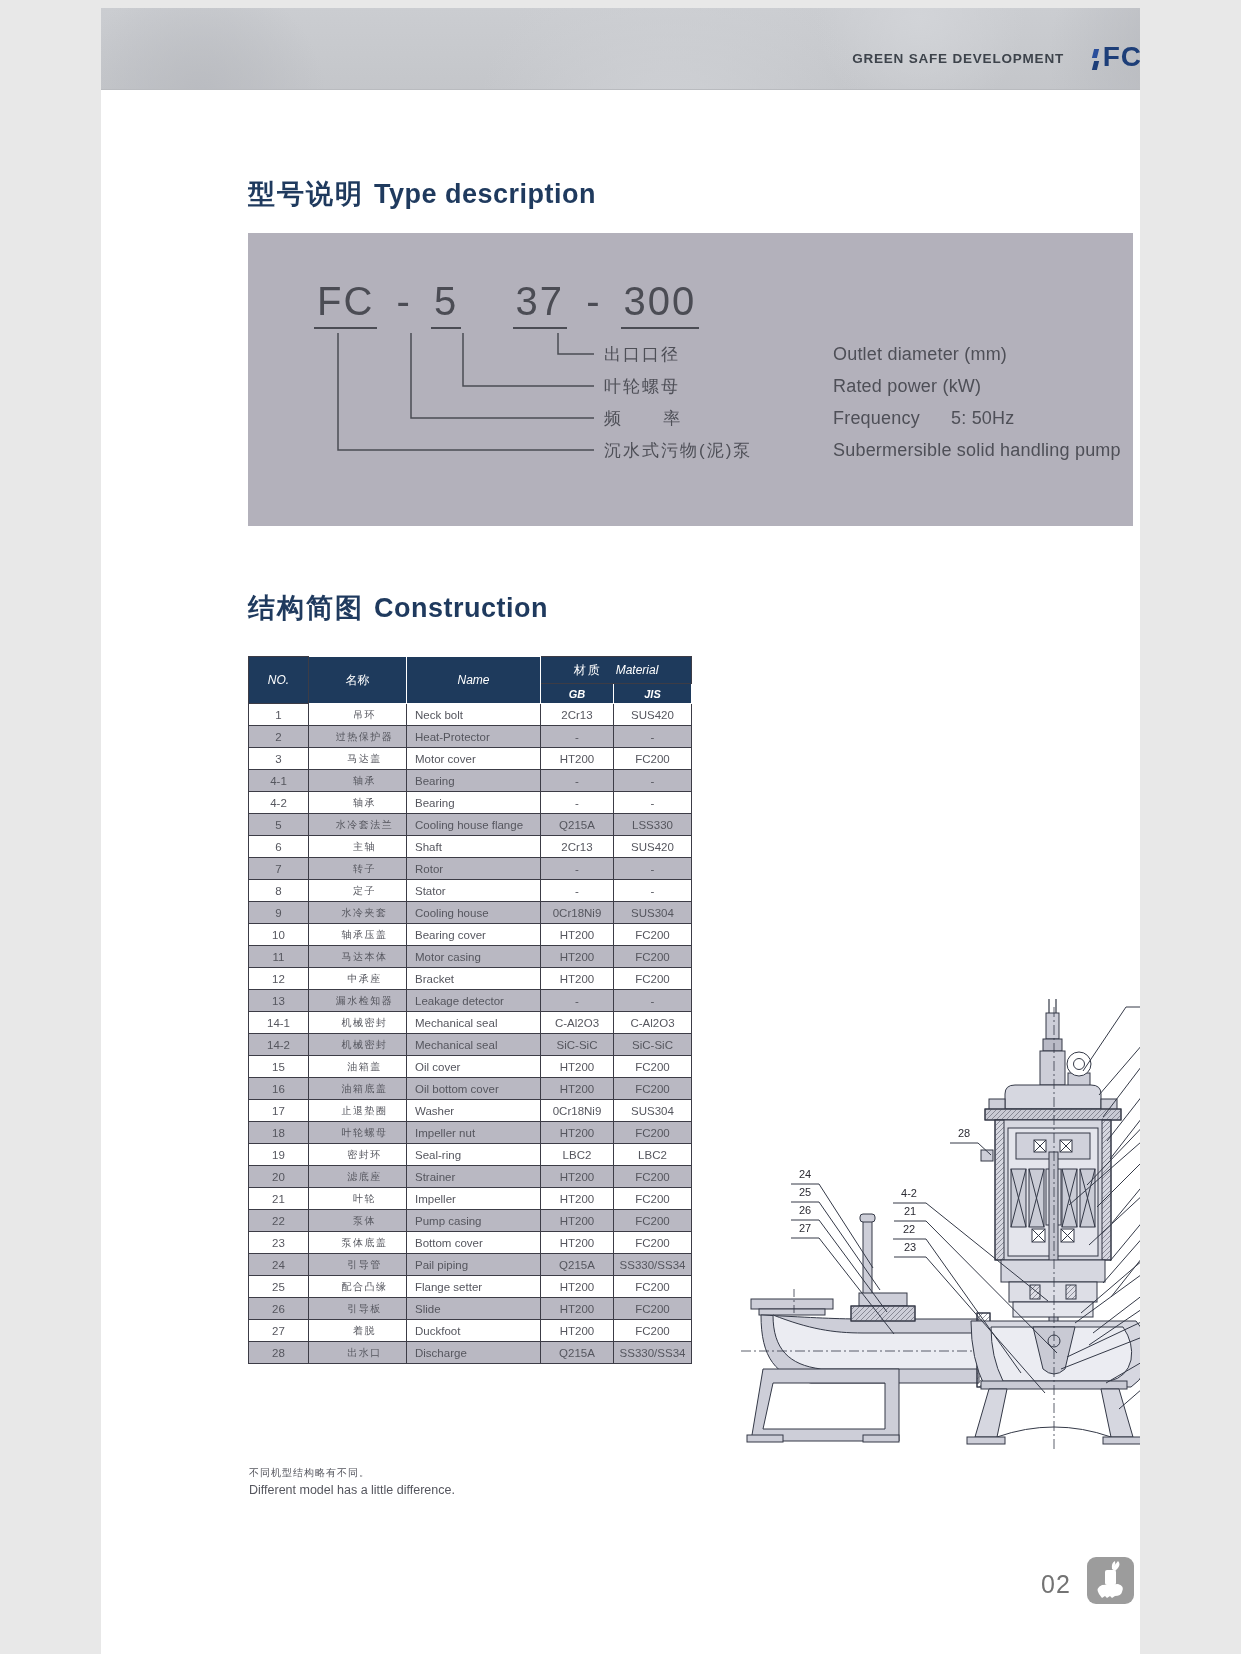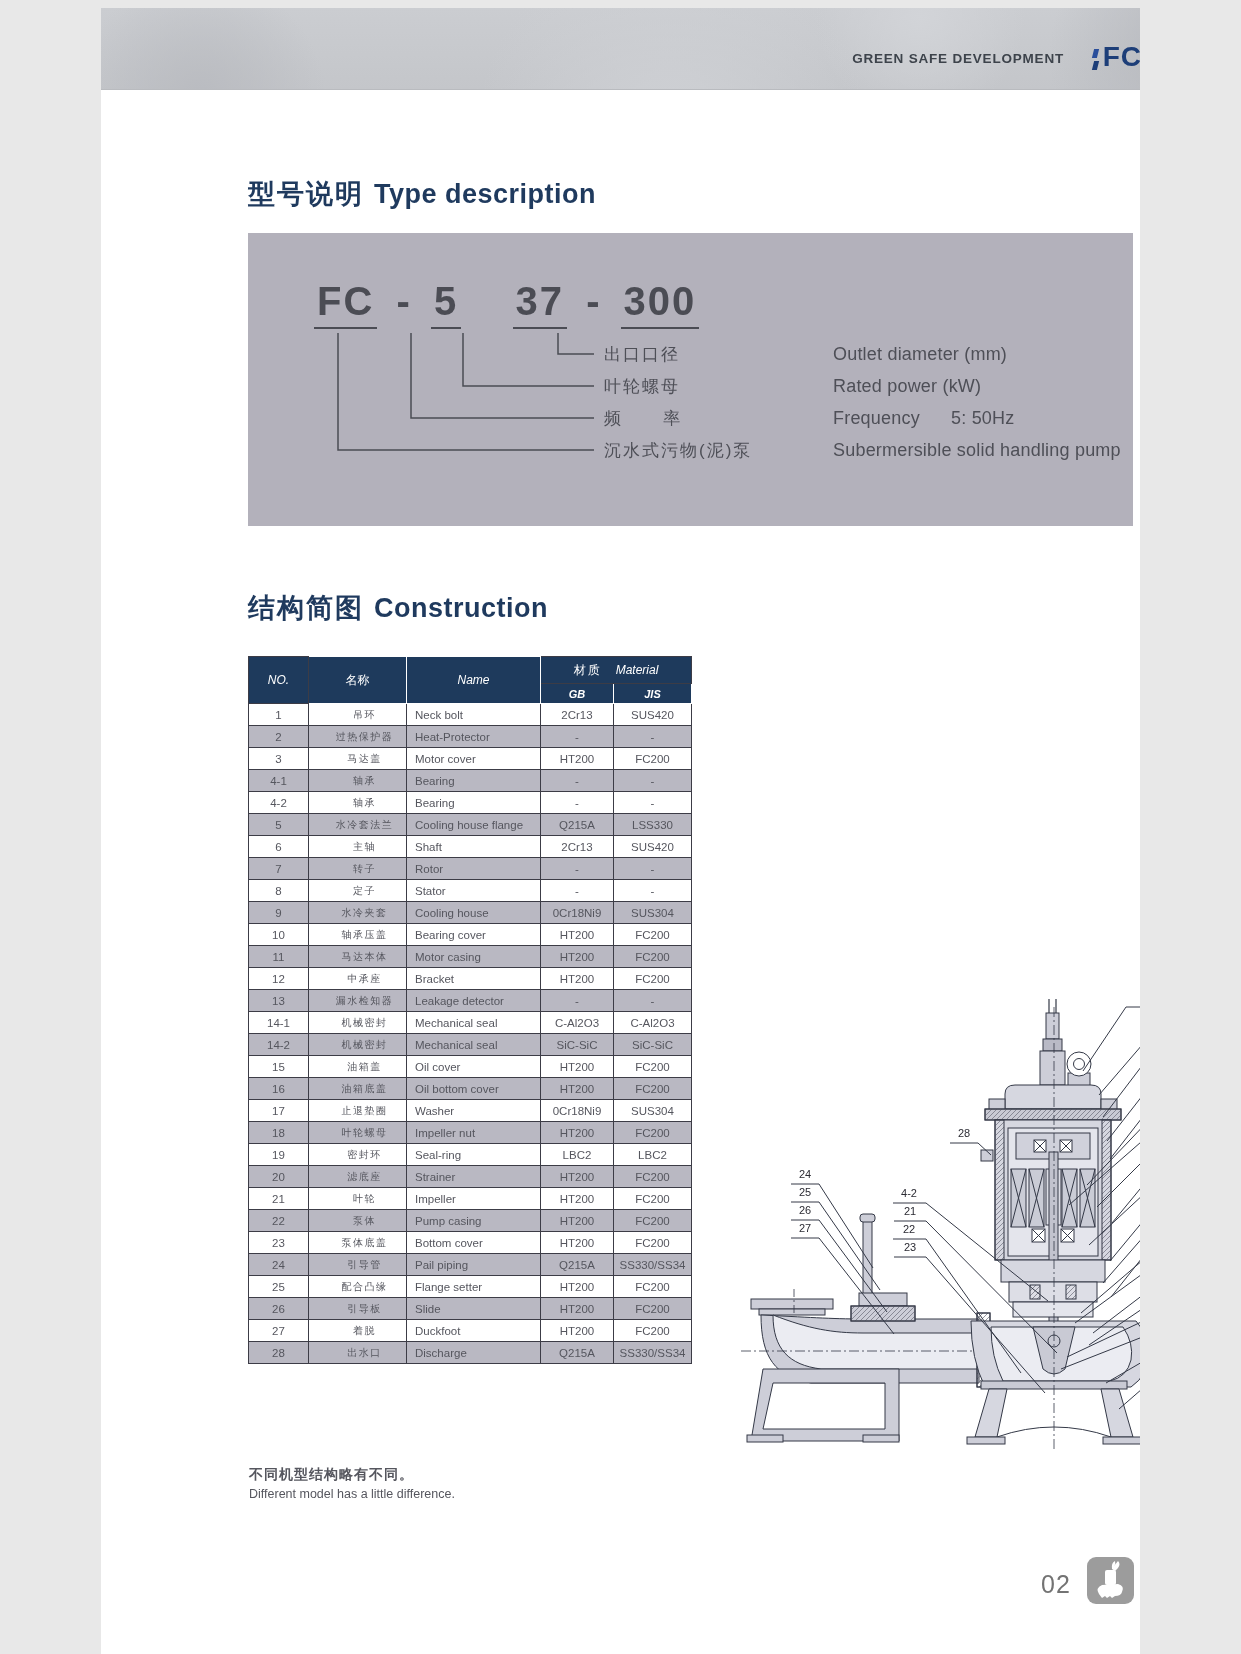--- a/index.html
+++ b/index.html
@@ -28,21 +28,21 @@
 
   
   .sec-title{ position:absolute; left:147px; color:#1f3a5e; font-size:27px; font-weight:bold; letter-spacing:.5px;}
   .sec-title .cn{ letter-spacing:2px; margin-right:10px; }
   #title-type{ top:168px; }
   #title-construction{ top:582px; }
 
   
   .type-box{ position:absolute; left:147px; top:225px; width:885px; height:293px; background:#b3b1bb; }
   .model-line{ position:absolute; left:66px; top:46px; font-size:40px; color:#4b4c54;
-    letter-spacing:2px; white-space:nowrap;font-weight:bold; }
+    letter-spacing:2px; white-space:nowrap; }
   .model-line .seg{ display:inline-block; border-bottom:2px solid #4b4c54; padding:0 3px 3px 3px; }
   .model-line .sep{ display:inline-block; padding:0 6px 3px 6px; }
   .type-connectors{ position:absolute; left:0; top:0; }
   .tb-label{ position:absolute; color:#4e4f57; white-space:pre; }
   .tb-cn{ left:356px; font-size:17px; letter-spacing:2px; }
   .tb-en{ left:585px; font-size:18px; letter-spacing:.2px; }
 
   
   .ctable{ position:absolute; left:147px; top:648px; border-collapse:collapse; table-layout:fixed;
     width:443px; font-size:11.5px; color:#55565e; }
@@ -54,21 +54,21 @@
   .ctable tr.hrow2 th{ height:20px; font-size:11px; font-weight:bold; font-style:italic; }
   .ctable th .it{ font-style:italic; }
   .ctable th .mcn{ font-weight:normal; letter-spacing:2px; margin-right:14px; }
   .ctable td{ height:22px; border:1px solid #3c3c46; text-align:center; overflow:hidden; white-space:nowrap; }
   .ctable td.c-cn{ text-align:center; padding-left:14px; letter-spacing:1.5px; font-size:10px; }
   .ctable td.c-en{ text-align:left; padding-left:8px; }
   .ctable tr.alt td{ background:#b9b8c2; }
   .ctable { border:1.5px solid #3c3c46;padding-left:40px; }
 
   .note{ position:absolute; left:148px; top:1458px; color:#55565e; }
-  .note .cn{ font-size:14px; letter-spacing:1px; display:block;font-weight:bold; }
+  .note .cn{ font-size:10px; letter-spacing:1px; display:block; }
   .note .en{ font-size:12.5px; display:block; margin-top:3px; }
 
   
   .drawing{ position:absolute; left:612px; top:915px; }
   .drawing text{ font-size:11px; fill:#2b2b33; font-family:"Liberation Sans","DejaVu Sans",sans-serif; }
   .dline{ stroke:#343947; stroke-width:1; fill:none; }
 
   
   .page-number{ position:absolute; left:940px; top:1562px; font-size:25px; color:#737373; letter-spacing:1px; }
   .footer-logo{ position:absolute; left:986px; top:1549px; width:47px; height:47px; border-radius:9px;

